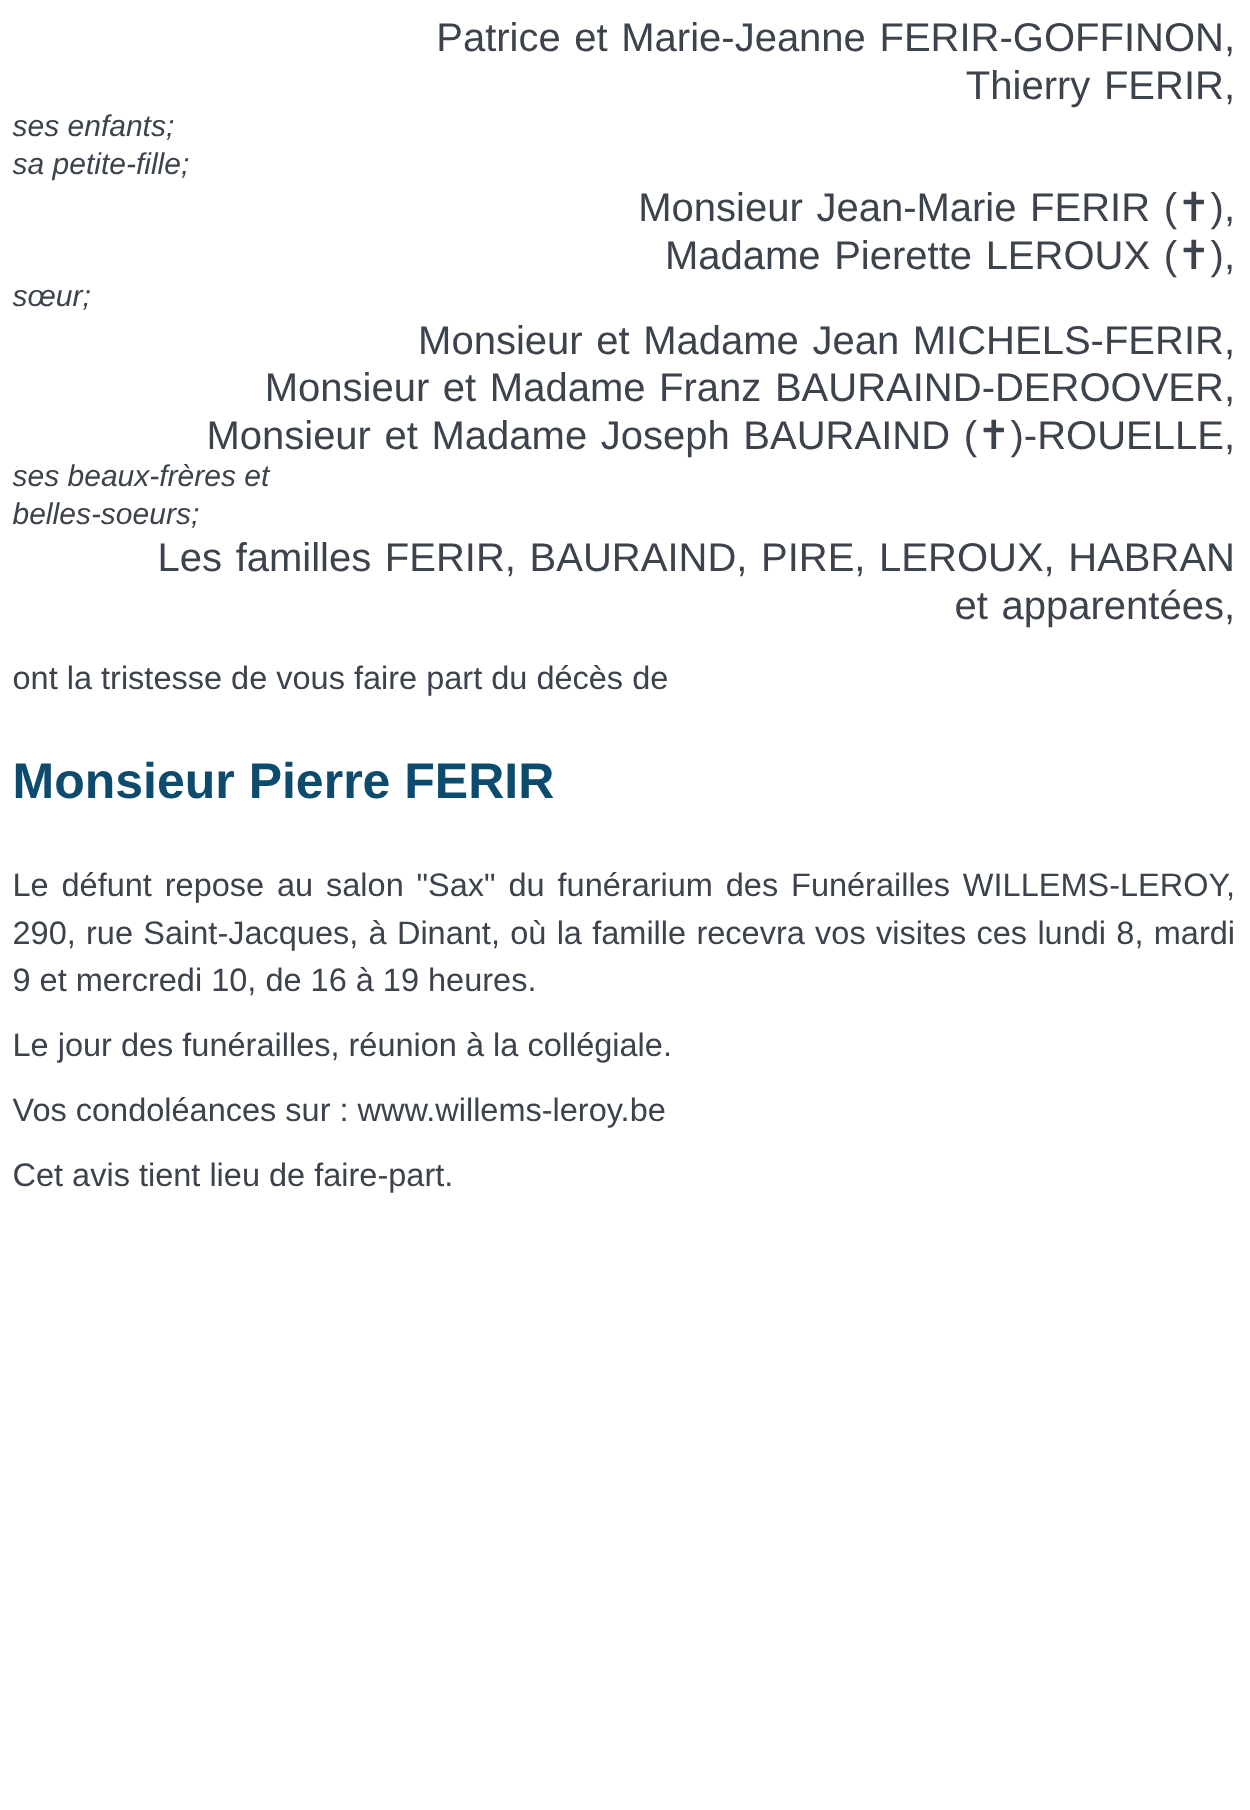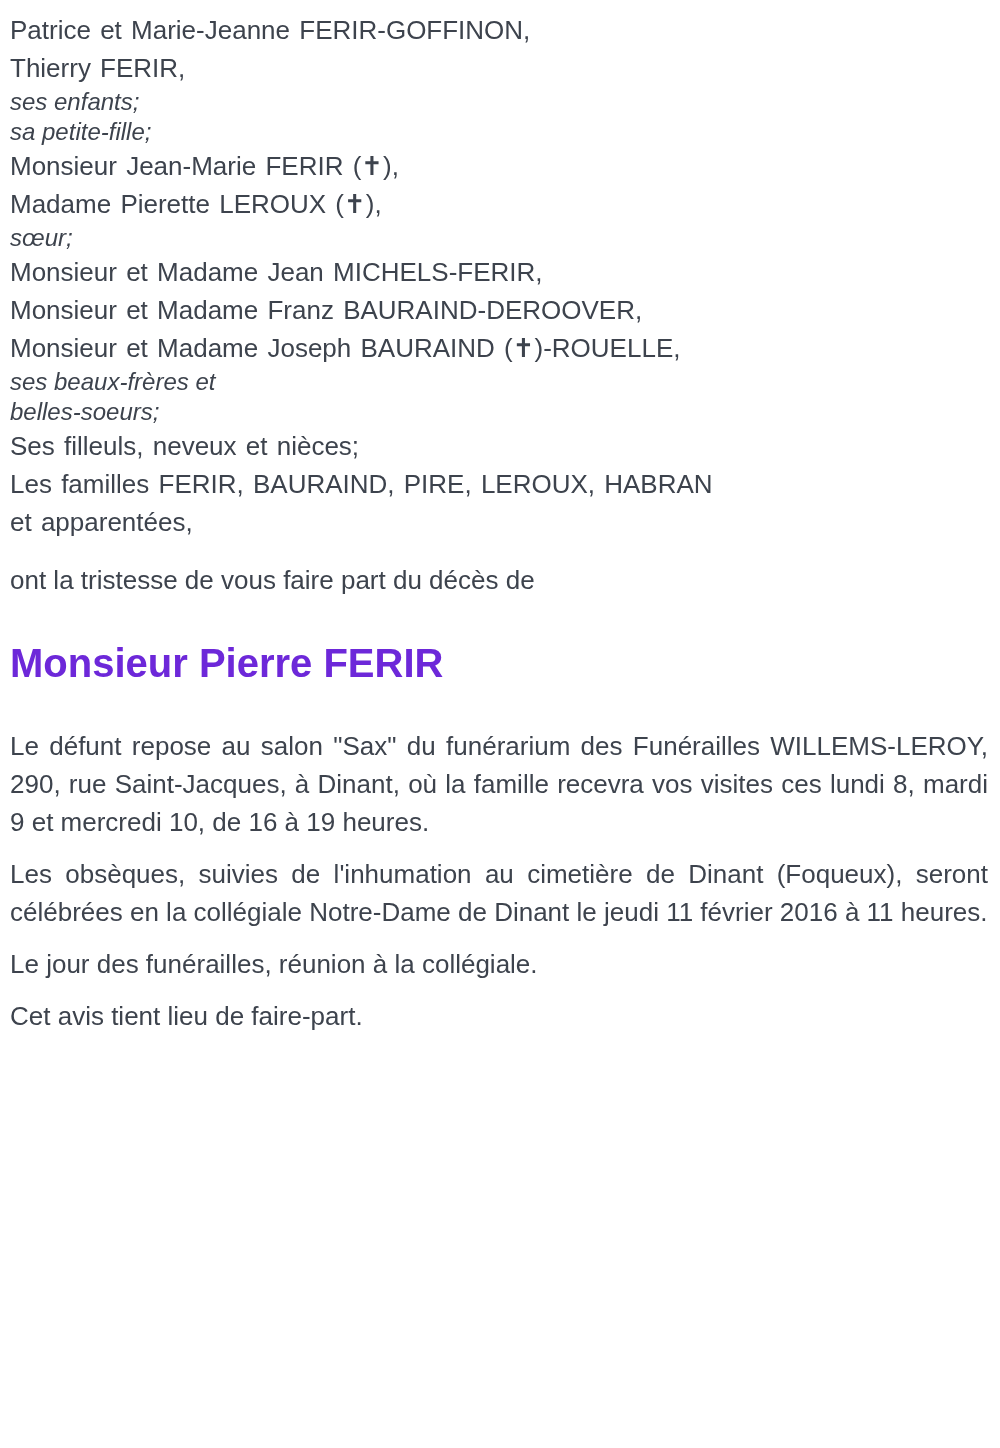--- a/index.html
+++ b/index.html
@@ -13,42 +13,42 @@
     width: 1000px;
   }
   .page {
     box-sizing: border-box;
     width: 1000px;
     min-height: 1448px;
     padding: 11px 12px 18px 10px;
     background: #ffffff;
   }
   .nline {
-    font-size: 26px;
+    font-size: 32px;
     line-height: 38px;
-    text-align: left;
+    text-align: right;
     word-spacing: 2px;
   }
   .rline {
     font-size: 24px;
     line-height: 30px;
     font-style: italic;
     text-align: left;
   }
   .intro {
     margin: 20px 0 0 0;
     font-size: 26px;
     line-height: 38px;
   }
   .deceased {
     margin: 38px 0;
     font-size: 40px;
     line-height: 52px;
     font-weight: 700;
-    color: #6d28d9;
+    color: #0c4a6e;
   }
   .spouse {
     margin: 0 0 31px 0;
     font-size: 26px;
     line-height: 38px;
   }
   .para {
     margin: 14px 0 0 0;
     font-size: 26px;
     line-height: 38px;
@@ -70,28 +70,27 @@
     <div class="nline">Monsieur Jean-Marie FERIR (✝),</div>
     <div class="nline">Madame Pierette LEROUX (✝),</div>
     <div class="rline">sœur;</div>
 
     <div class="nline">Monsieur et Madame Jean MICHELS-FERIR,</div>
     <div class="nline">Monsieur et Madame Franz BAURAIND-DEROOVER,</div>
     <div class="nline">Monsieur et Madame Joseph BAURAIND (✝)-ROUELLE,</div>
     <div class="rline">ses beaux-frères et</div>
     <div class="rline">belles-soeurs;</div>
 
-    <div class="nline">Ses filleuls, neveux et nièces;</div>
     <div class="nline">Les familles FERIR, BAURAIND, PIRE, LEROUX, HABRAN</div>
     <div class="nline">et apparentées,</div>
   </section>
 
   <p class="intro">ont la tristesse de vous faire part du décès de</p>
 
   <h1 class="deceased">Monsieur Pierre FERIR</h1>
 
 
   <p class="para">Le défunt repose au salon "Sax" du funérarium des Funérailles WILLEMS-LEROY, 290, rue Saint-Jacques, à Dinant, où la famille recevra vos visites ces lundi 8, mardi 9 et mercredi 10, de 16 à 19 heures.</p>
-  <p class="para">Les obsèques, suivies de l'inhumation au cimetière de Dinant (Foqueux), seront célébrées en la collégiale Notre-Dame de Dinant le jeudi 11 février 2016 à 11 heures.</p>
   <p class="para">Le jour des funérailles, réunion à la collégiale.</p>
+  <p class="para">Vos condoléances sur : www.willems-leroy.be</p>
   <p class="para">Cet avis tient lieu de faire-part.</p>
 
 </div>
 
 </body></html>

